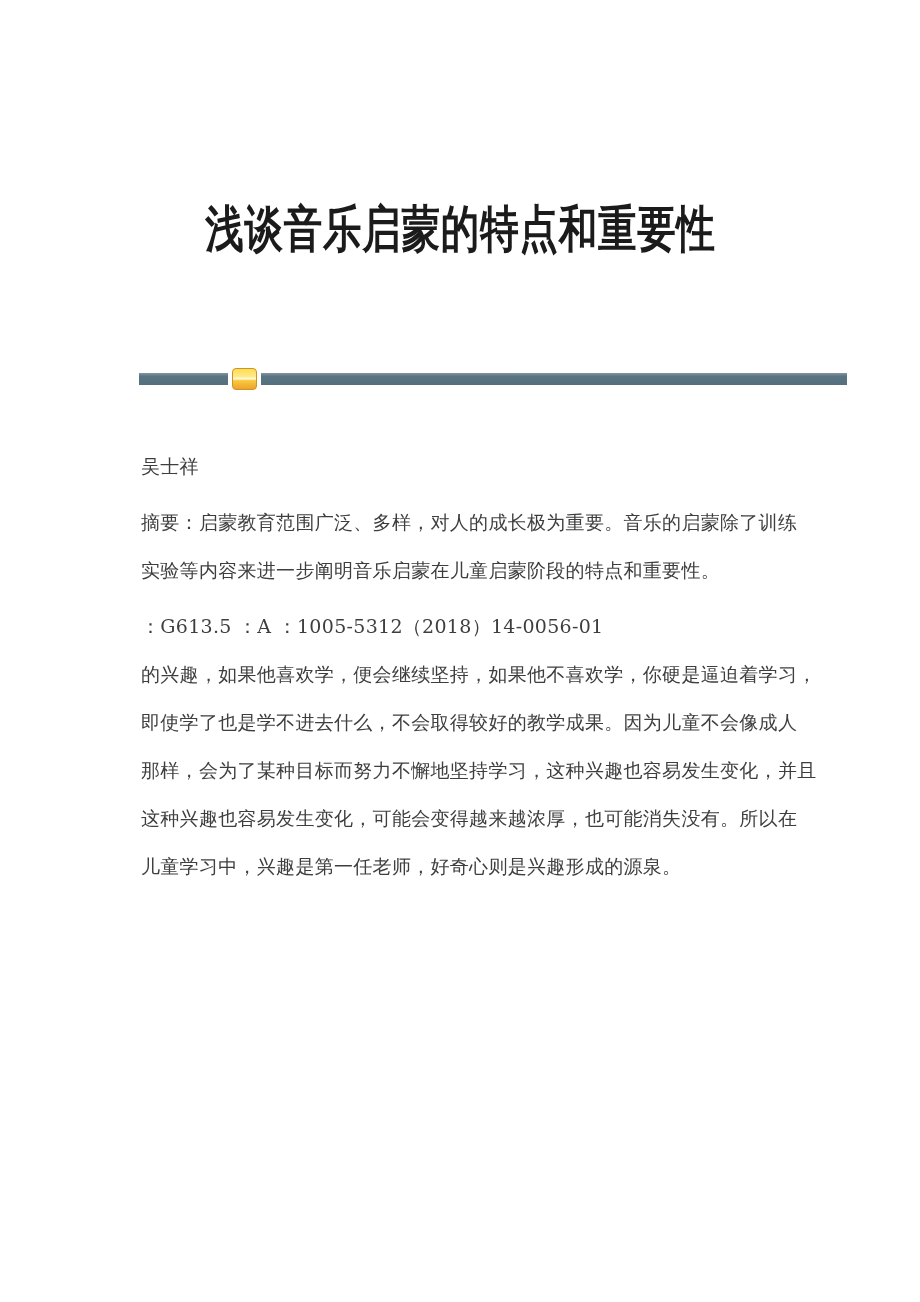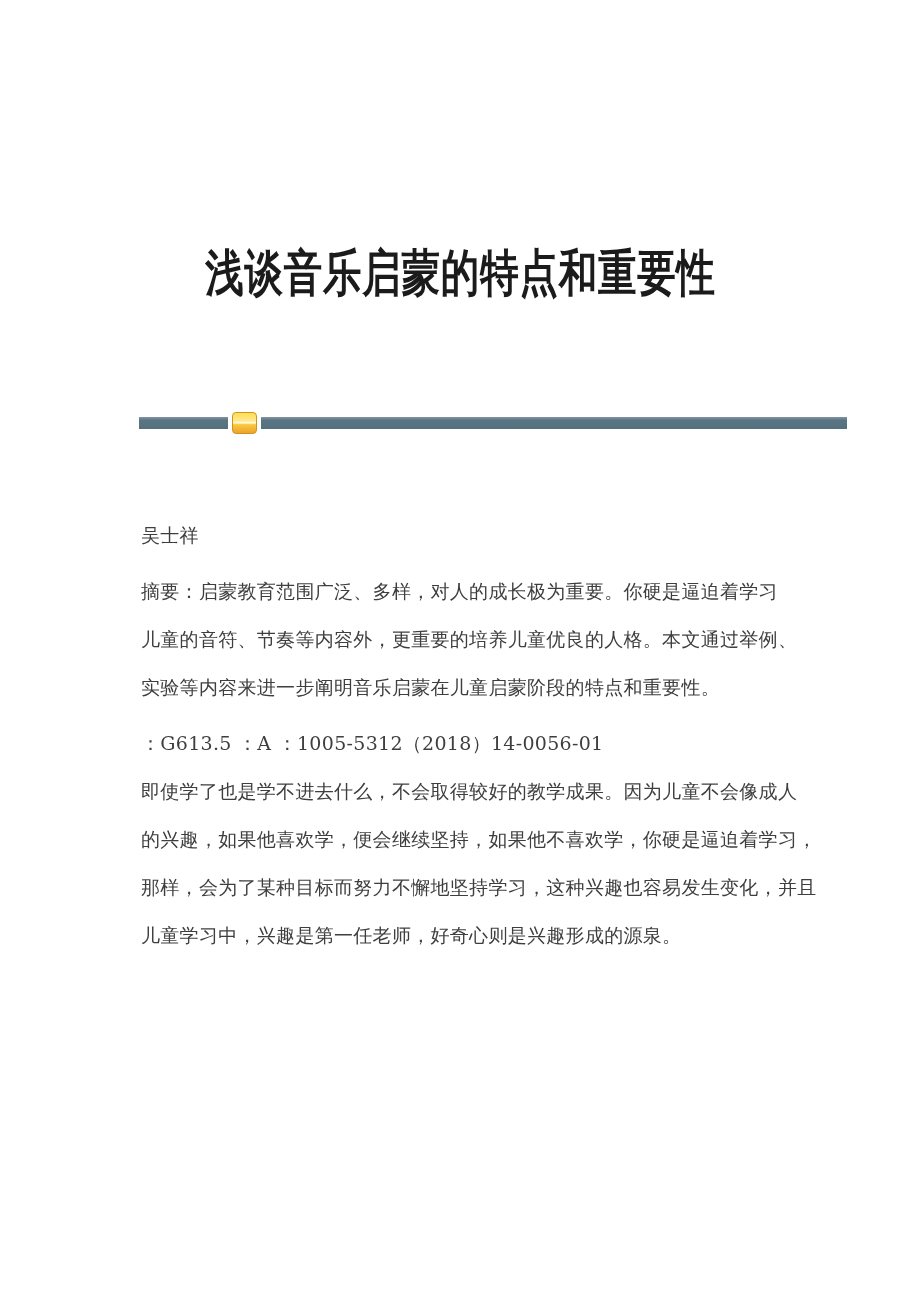--- a/index.html
+++ b/index.html
@@ -7,21 +7,20 @@
     padding: 0;
     background: #ffffff;
   }
   .page {
     position: relative;
     width: 920px;
     height: 1144px;
     background: #ffffff;
     overflow: hidden;
     font-family: "DejaVu Serif", "Liberation Serif", serif;
-    margin-top: 44px;
   }
   
   .doc-title {
     position: absolute;
     top: 196px;
     left: 0;
     width: 920px;
     margin: 0;
     text-align: center;
     font-size: 50px;
@@ -58,21 +57,21 @@
       #ffe98c 38%,
       #fffbe0 50%,
       #f9c93f 58%,
       #eda32d 100%);
     box-shadow: 0 0 0 4px #ffffff;
   }
   
   .content {
     position: absolute;
     left: 141px;
-    top: 467px;
+    top: 442px;
     width: 660px;
     font-size: 19px;
     color: #3e3e3e;
   }
   .content p {
     margin: 0;
     line-height: 48px;
     height: 48px;
     white-space: nowrap;
     letter-spacing: 0.3px;
@@ -88,27 +87,27 @@
 
   <h1 class="doc-title"><span class="squeeze">浅谈音乐启蒙的特点和重要性</span></h1>
 
   <div class="divider">
     <span class="divider-icon"></span>
   </div>
 
   <div class="content">
     <p>吴士祥</p>
 
-    <p class="gap-md">摘要：启蒙教育范围广泛、多样，对人的成长极为重要。你硬是逼迫着学习</p>
-    <p>儿童的音符、节奏等内容外，更重要的培养儿童优良的人格。本文通过举例、</p>
+    <p class="gap-md">摘要：启蒙教育范围广泛、多样，对人的成长极为重要。音乐的启蒙除了训练</p>
     <p>实验等内容来进一步阐明音乐启蒙在儿童启蒙阶段的特点和重要性。</p>
 
 
     <p class="gap-md">：G613.5 ：A ：1005-5312（2018）14-0056-01</p>
 
 
+    <p>的兴趣，如果他喜欢学，便会继续坚持，如果他不喜欢学，你硬是逼迫着学习，</p>
     <p>即使学了也是学不进去什么，不会取得较好的教学成果。因为儿童不会像成人</p>
-    <p>的兴趣，如果他喜欢学，便会继续坚持，如果他不喜欢学，你硬是逼迫着学习，</p>
     <p>那样，会为了某种目标而努力不懈地坚持学习，这种兴趣也容易发生变化，并且</p>
+    <p>这种兴趣也容易发生变化，可能会变得越来越浓厚，也可能消失没有。所以在</p>
     <p>儿童学习中，兴趣是第一任老师，好奇心则是兴趣形成的源泉。</p>
   </div>
 
 </div>
 
 </body></html>

